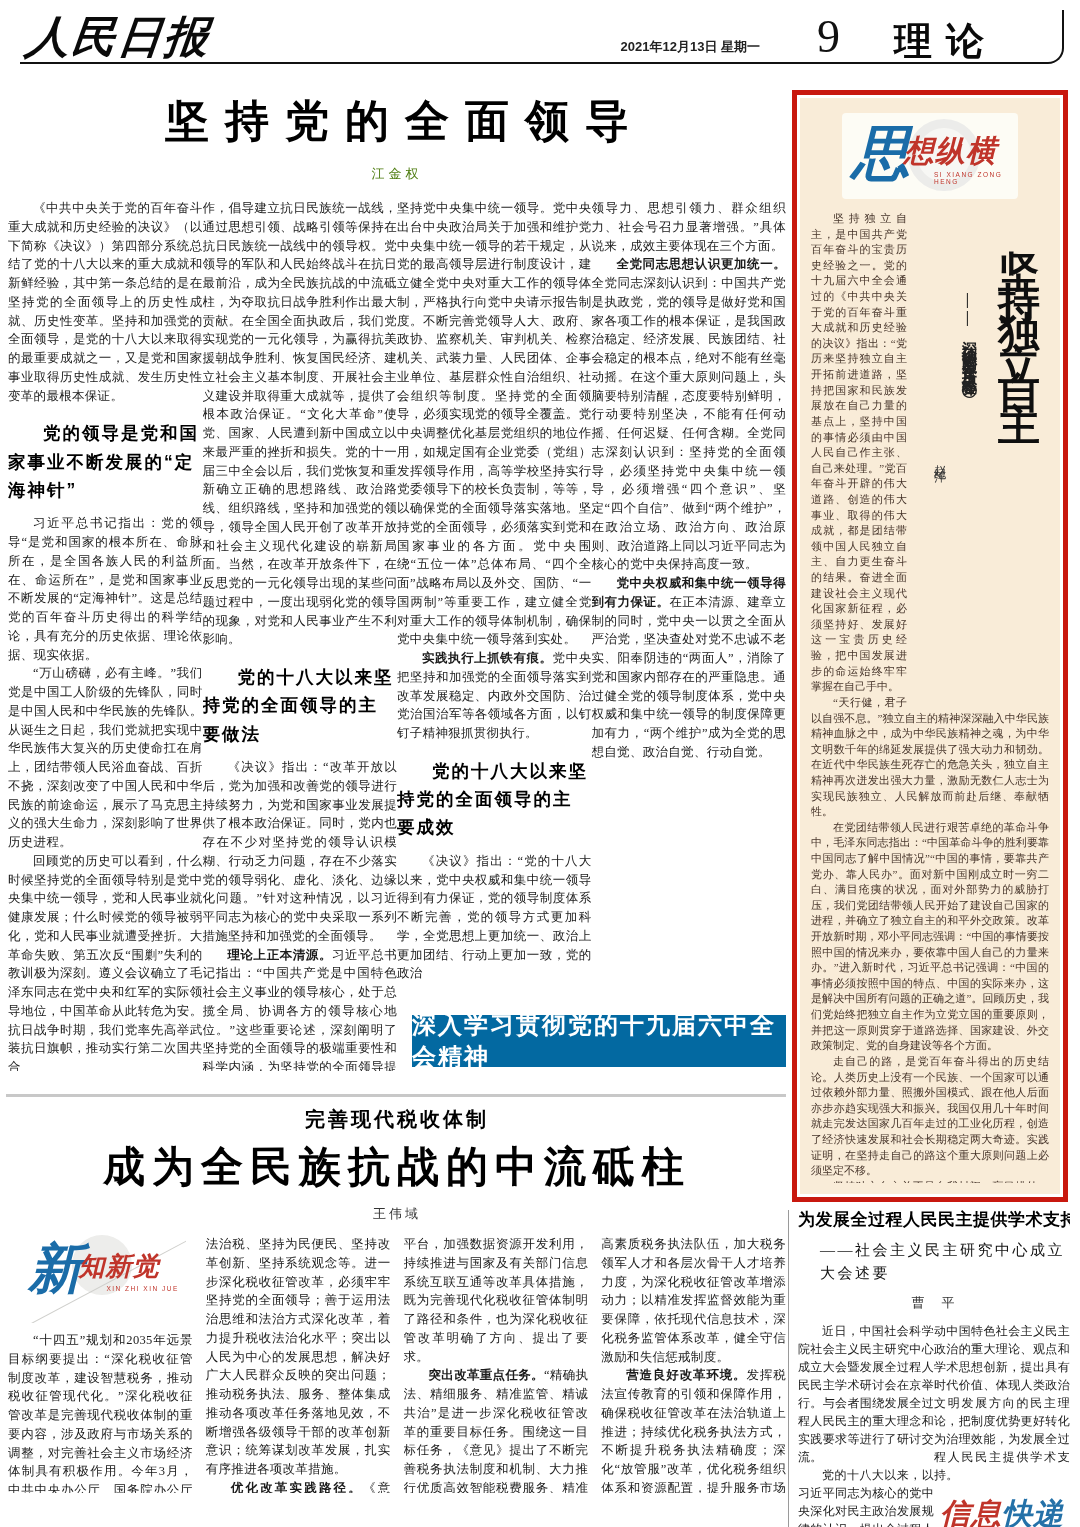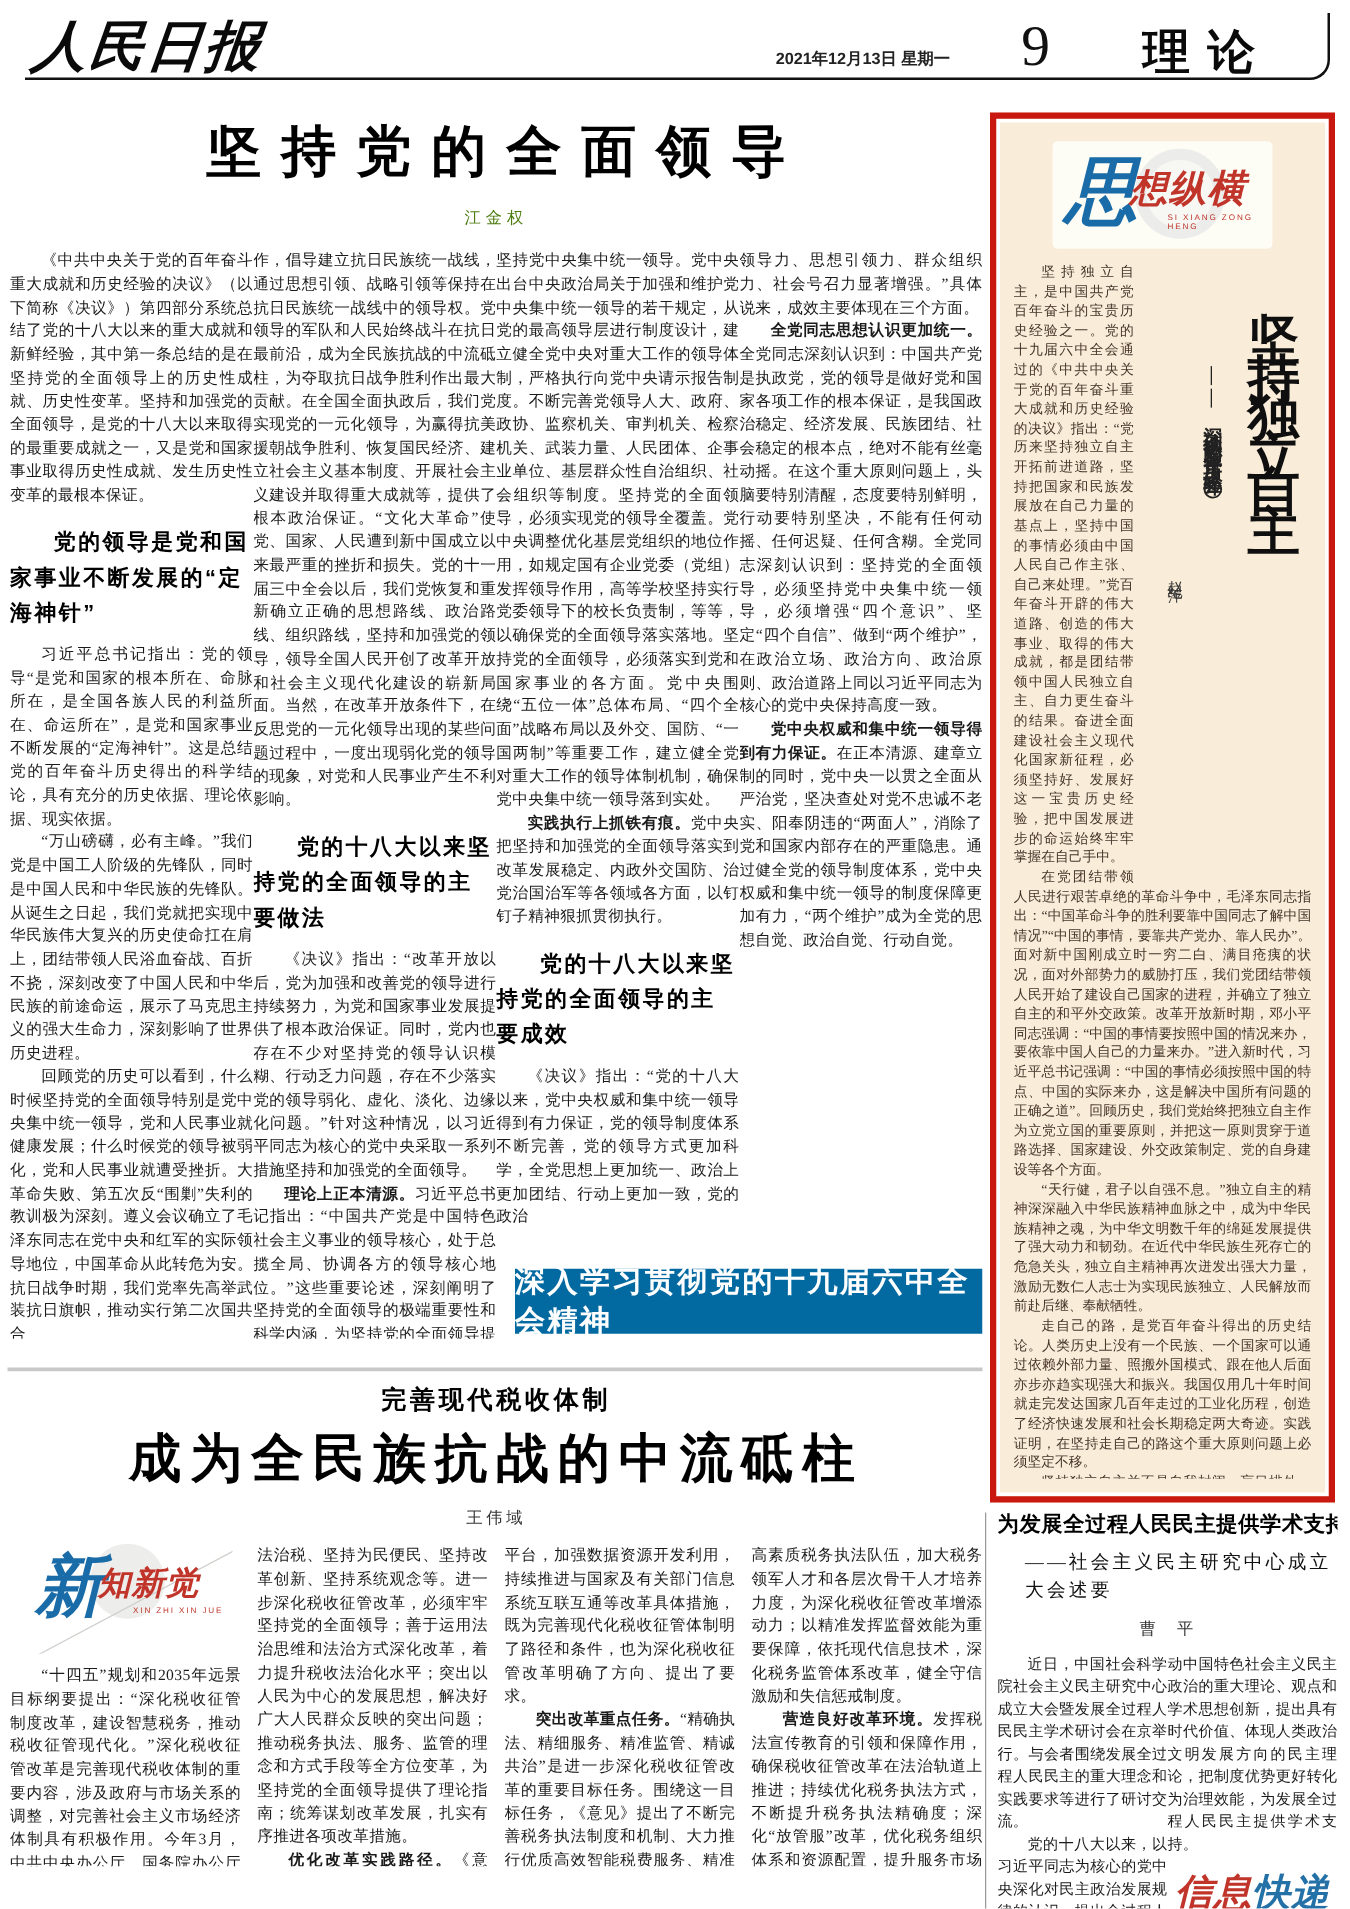--- a/index.html
+++ b/index.html
@@ -10,21 +10,21 @@
   #masthead { position:absolute; left:0; top:0; width:1080px; height:70px; }
   .mast-rule { position:absolute; left:20px; top:10px; width:1044px; height:54px;
     border-bottom:2px solid #111; border-right:2px solid #111; border-bottom-right-radius:16px; }
   .paper-name { position:absolute; left:26px; top:8px; font-size:44px; font-weight:bold;
     font-style:italic; transform:skewX(-6deg); letter-spacing:2px; color:#0a0a0a;
     font-family:"Liberation Serif",serif; }
   .mast-date { position:absolute; right:320px; top:38px; font-size:13px; font-weight:bold;
     font-family:"Liberation Sans","DejaVu Sans",sans-serif; color:#222; }
   .page-num { position:absolute; right:240px; top:10px; font-size:46px; color:#111;
     font-family:"Liberation Serif",serif; }
-  .page-section { position:absolute; right:62px; top:16px; font-size:38px; font-weight:bold;
+  .page-section { position:absolute; right:82px; top:16px; font-size:38px; font-weight:bold;
     letter-spacing:14px; color:#0a0a0a; }
 
   
   #main-article { position:absolute; left:8px; top:92px; width:778px; height:996px; }
   .main-title { text-align:center; font-size:44px; font-weight:bold; letter-spacing:16px;
     font-family:"Liberation Sans","DejaVu Sans",sans-serif; color:#000; padding-left:16px; }
   .main-byline { text-align:center; font-size:13px; color:#4d7c0f; margin-top:14px; letter-spacing:4px; }
   .cols { display:flex; margin-top:16px; height:872px; overflow:hidden; position:relative; }
   .col { flex:1 1 0; overflow:hidden; text-align:justify; }
   .para { font-size:12.5px; line-height:1.5; text-indent:2em; letter-spacing:.3px; color:#1b1b1b; }
@@ -150,22 +150,22 @@
     <span class="sxzh-rest">想纵横</span>
     <span class="sxzh-cap">SI XIANG ZONG HENG</span>
   </div>
   <div class="sb-text">
     <div class="sb-title-block">
       <span class="vt-author">赵纪萍</span>
       <span class="vt-sub">——深刻认识党的百年奋斗历史经验④</span>
       <span class="vt-main">坚持独立自主</span>
     </div>
   <p class="para">坚持独立自主，是中国共产党百年奋斗的宝贵历史经验之一。党的十九届六中全会通过的《中共中央关于党的百年奋斗重大成就和历史经验的决议》指出：“党历来坚持独立自主开拓前进道路，坚持把国家和民族发展放在自己力量的基点上，坚持中国的事情必须由中国人民自己作主张、自己来处理。”党百年奋斗开辟的伟大道路、创造的伟大事业、取得的伟大成就，都是团结带领中国人民独立自主、自力更生奋斗的结果。奋进全面建设社会主义现代化国家新征程，必须坚持好、发展好这一宝贵历史经验，把中国发展进步的命运始终牢牢掌握在自己手中。</p>
+      <p class="para">“天行健，君子以自强不息。”独立自主的精神深深融入中华民族精神血脉之中，成为中华民族精神之魂，为中华文明数千年的绵延发展提供了强大动力和韧劲。在近代中华民族生死存亡的危急关头，独立自主精神再次迸发出强大力量，激励无数仁人志士为实现民族独立、人民解放而前赴后继、奉献牺牲。</p>
       <p class="para">在党团结带领人民进行艰苦卓绝的革命斗争中，毛泽东同志指出：“中国革命斗争的胜利要靠中国同志了解中国情况”“中国的事情，要靠共产党办、靠人民办”。面对新中国刚成立时一穷二白、满目疮痍的状况，面对外部势力的威胁打压，我们党团结带领人民开始了建设自己国家的进程，并确立了独立自主的和平外交政策。改革开放新时期，邓小平同志强调：“中国的事情要按照中国的情况来办，要依靠中国人自己的力量来办。”进入新时代，习近平总书记强调：“中国的事情必须按照中国的特点、中国的实际来办，这是解决中国所有问题的正确之道”。回顾历史，我们党始终把独立自主作为立党立国的重要原则，并把这一原则贯穿于道路选择、国家建设、外交政策制定、党的自身建设等各个方面。</p>
-      <p class="para">“天行健，君子以自强不息。”独立自主的精神深深融入中华民族精神血脉之中，成为中华民族精神之魂，为中华文明数千年的绵延发展提供了强大动力和韧劲。在近代中华民族生死存亡的危急关头，独立自主精神再次迸发出强大力量，激励无数仁人志士为实现民族独立、人民解放而前赴后继、奉献牺牲。</p>
       <p class="para">走自己的路，是党百年奋斗得出的历史结论。人类历史上没有一个民族、一个国家可以通过依赖外部力量、照搬外国模式、跟在他人后面亦步亦趋实现强大和振兴。我国仅用几十年时间就走完发达国家几百年走过的工业化历程，创造了经济快速发展和社会长期稳定两大奇迹。实践证明，在坚持走自己的路这个重大原则问题上必须坚定不移。</p>
       <p class="para">坚持独立自主并不是自我封闭、盲目排外，而是既坚定民族自尊心和自信心、坚定不移走自己的路，又积极学习借鉴人类社会创造的一切优秀文明成果。我们党把坚持独立自主和坚持对外开放统一起来，使中国发展既造福中国人民，又促进世界共同发展。</p>
     </div>
 </aside>
 
 <div id="divider-h"></div>
 <div id="divider-v"></div>
 
 <section id="tax-article">
   <div class="tax-kicker">完善现代税收体制</div>
@@ -178,21 +178,21 @@
         <div class="xzxj-line"></div>
         <span class="xzxj-char1">新</span>
         <span class="xzxj-rest">知新觉</span>
         <span class="xzxj-cap">XIN ZHI XIN JUE</span>
       </div>
       <div>
           <p class="para">“十四五”规划和2035年远景目标纲要提出：“深化税收征管制度改革，建设智慧税务，推动税收征管现代化。”深化税收征管改革是完善现代税收体制的重要内容，涉及政府与市场关系的调整，对完善社会主义市场经济体制具有积极作用。今年3月，中共中央办公厅、国务院办公厅印发《关于进一步深化税收征管改革的意见》（以下简称《意见》），对深化税收征管改革作出全面部署。贯彻落实《意见》精神，深入推进税收征管改革，有利于打造市场化法治化国际化营商环境，更好服务市场主体发展。</p>
         </div>
     </div>
     <div class="col">
-        <p class="para cont">法治税、坚持为民便民、坚持改革创新、坚持系统观念等。进一步深化税收征管改革，必须牢牢坚持党的全面领导；善于运用法治思维和法治方式深化改革，着力提升税收法治化水平；突出以人民为中心的发展思想，解决好广大人民群众反映的突出问题；推动税务执法、服务、监管的理念和方式手段等全方位变革，为坚持党的全面领导提供了理论指南；统筹谋划改革发展，扎实有序推进各项改革措施。</p>
+        <p class="para cont">法治税、坚持为民便民、坚持改革创新、坚持系统观念等。进一步深化税收征管改革，必须牢牢坚持党的全面领导；善于运用法治思维和法治方式深化改革，着力提升税收法治化水平；突出以人民为中心的发展思想，解决好广大人民群众反映的突出问题；推动税务执法、服务、整体集成推动各项改革任务落地见效，不断增强各级领导干部的改革创新意识；统筹谋划改革发展，扎实有序推进各项改革措施。</p>
         <p class="para"><b class="lead">优化改革实践路径。</b>《意见》贯彻落实“十四五”规划和2035年远景目标纲要决策部署，提出“全面推进税收征管数字化升级和智能化改造”，着力建设智慧税务，搭建税收大数据共享应用</p>
       </div>
     <div class="col">
         <p class="para cont">平台，加强数据资源开发利用，持续推进与国家及有关部门信息系统互联互通等改革具体措施，既为完善现代化税收征管体制明了路径和条件，也为深化税收征管改革明确了方向、提出了要求。</p>
         <p class="para"><b class="lead">突出改革重点任务。</b>“精确执法、精细服务、精准监管、精诚共治”是进一步深化税收征管改革的重要目标任务。围绕这一目标任务，《意见》提出了不断完善税务执法制度和机制、大力推行优质高效智能税费服务、精准实施税务监管、持续深化拓展税收共治格局等措施。必须坚决贯彻落实《意见》要求部署，坚持以系统观念统筹抓好深化税收征管改革，整体集成推动各项改革任务落地见效。建设一支</p>
       </div>
     <div class="col">
         <p class="para cont">高素质税务执法队伍，加大税务领军人才和各层次骨干人才培养力度，为深化税收征管改革增添动力；以精准发挥监督效能为重要保障，依托现代信息技术，深化税务监管体系改革，健全守信激励和失信惩戒制度。</p>
         <p class="para"><b class="lead">营造良好改革环境。</b>发挥税法宣传教育的引领和保障作用，确保税收征管改革在法治轨道上推进；持续优化税务执法方式，不断提升税务执法精确度；深化“放管服”改革，优化税务组织体系和资源配置，提升服务市场主体的能力和水平，促进税收征管改革落地见效。</p>
       </div>

